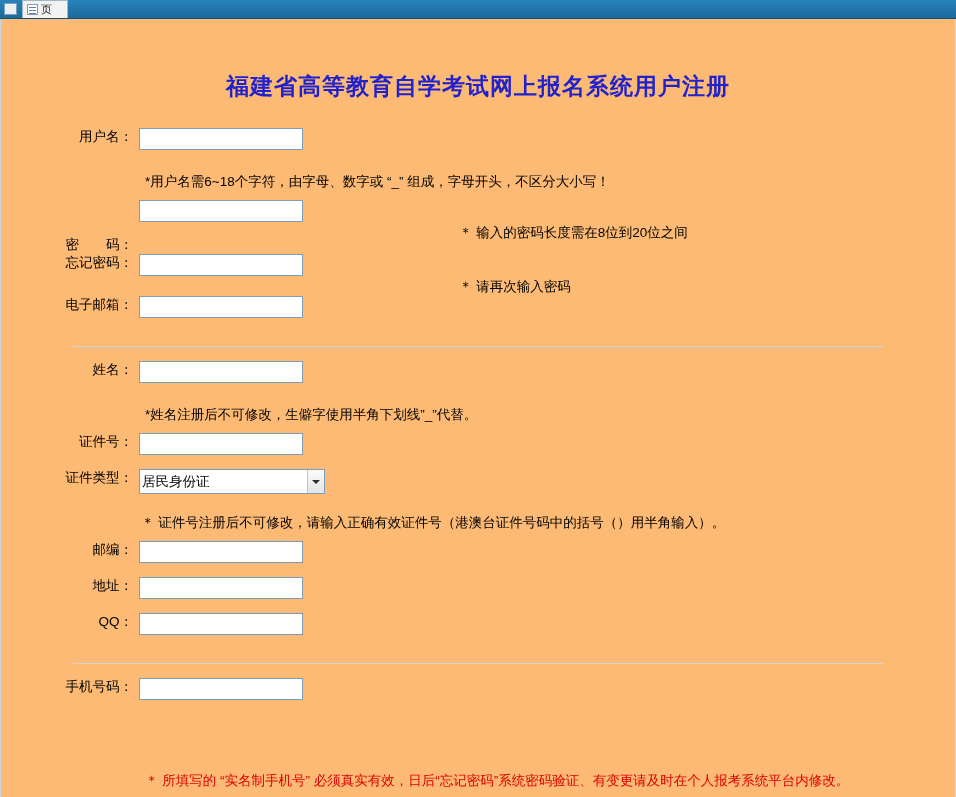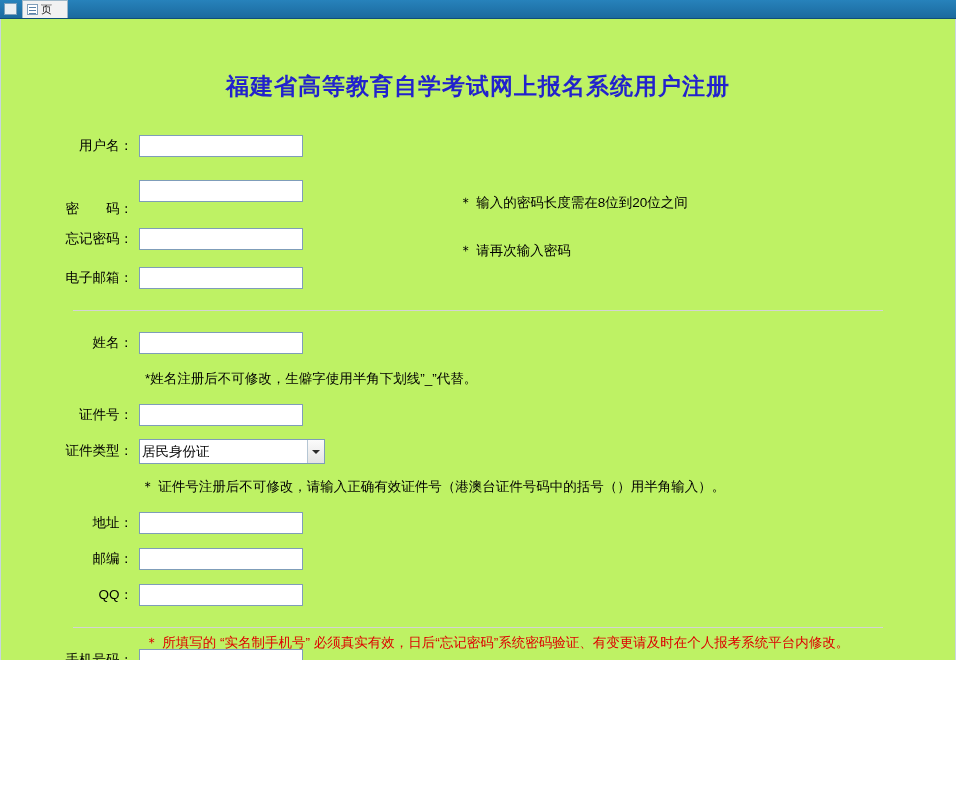--- a/index.html
+++ b/index.html
@@ -70,22 +70,22 @@
     width: 13px;
     height: 12px;
     background: #e9eff3;
     border: 1px solid #7aa0bb;
     box-sizing: border-box;
   }
 
   
   .page {
     position: relative;
-    height: 641px;
-    background: #bef264;
+    height: 779px;
+    background: #fdba74;
     border-left: 1px solid #c8d6e0;
     border-right: 1px solid #c8d6e0;
     box-sizing: border-box;
     overflow: hidden;
   }
 
   .page-title {
     text-align: center;
     color: #2222cc;
     font-family: "Liberation Serif", serif;
@@ -95,21 +95,21 @@
     margin: 0;
     padding-top: 52px;
   }
 
   .form {
     margin-top: 26px;
   }
 
   .row {
     display: flex;
-    align-items: center;
+    align-items: flex-start;
     min-height: 36px;
   }
   .label {
     width: 138px;
     text-align: right;
     padding-right: 6px;
     font-size: 13.5px;
     color: #000;
     white-space: nowrap;
     box-sizing: border-box;
@@ -218,20 +218,21 @@
 <div class="page">
 
   <h1 class="page-title">福建省高等教育自学考试网上报名系统用户注册</h1>
 
   <div class="form">
 
     <div class="row">
       <div class="label">用户名：</div>
       <input class="txt" type="text" value="" style="">
     </div>
+    <div class="note">*用户名需6~18个字符，由字母、数字或 “_” 组成，字母开头，不区分大小写！</div>
 
     <div class="row">
       <div class="label spaced">密　　码：</div>
       <input class="txt" type="password" value="" style="">
       <span class="hint" style="margin-left:156px">＊ 输入的密码长度需在8位到20位之间</span>
     </div>
 
     <div class="row">
       <div class="label">忘记密码：</div>
       <input class="txt" type="password" value="" style="">
@@ -261,30 +262,30 @@
       <span class="select-wrap">
         <select class="sel">
           <option>居民身份证</option>
         </select>
         <span class="arrow"></span>
       </span>
     </div>
     <div class="note wide">＊ 证件号注册后不可修改，请输入正确有效证件号（港澳台证件号码中的括号（）用半角输入）。</div>
 
     <div class="row">
+      <div class="label">邮编：</div>
+      <input class="txt" type="text" value="" style="">
+    </div>
+
+    <div class="row">
       <div class="label">地址：</div>
       <input class="txt" type="text" value="" style="">
     </div>
 
     <div class="row">
-      <div class="label">邮编：</div>
-      <input class="txt" type="text" value="" style="">
-    </div>
-
-    <div class="row">
       <div class="label">QQ：</div>
       <input class="txt" type="text" value="" style="">
     </div>
 
     <hr class="sep">
 
     <div class="row">
       <div class="label">手机号码：</div>
       <input class="txt" type="text" value="" style="">
     </div>

